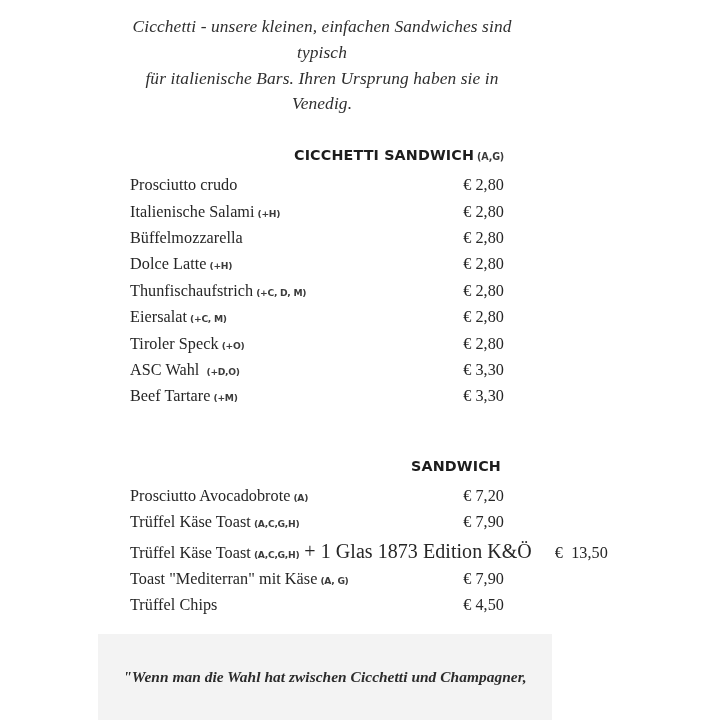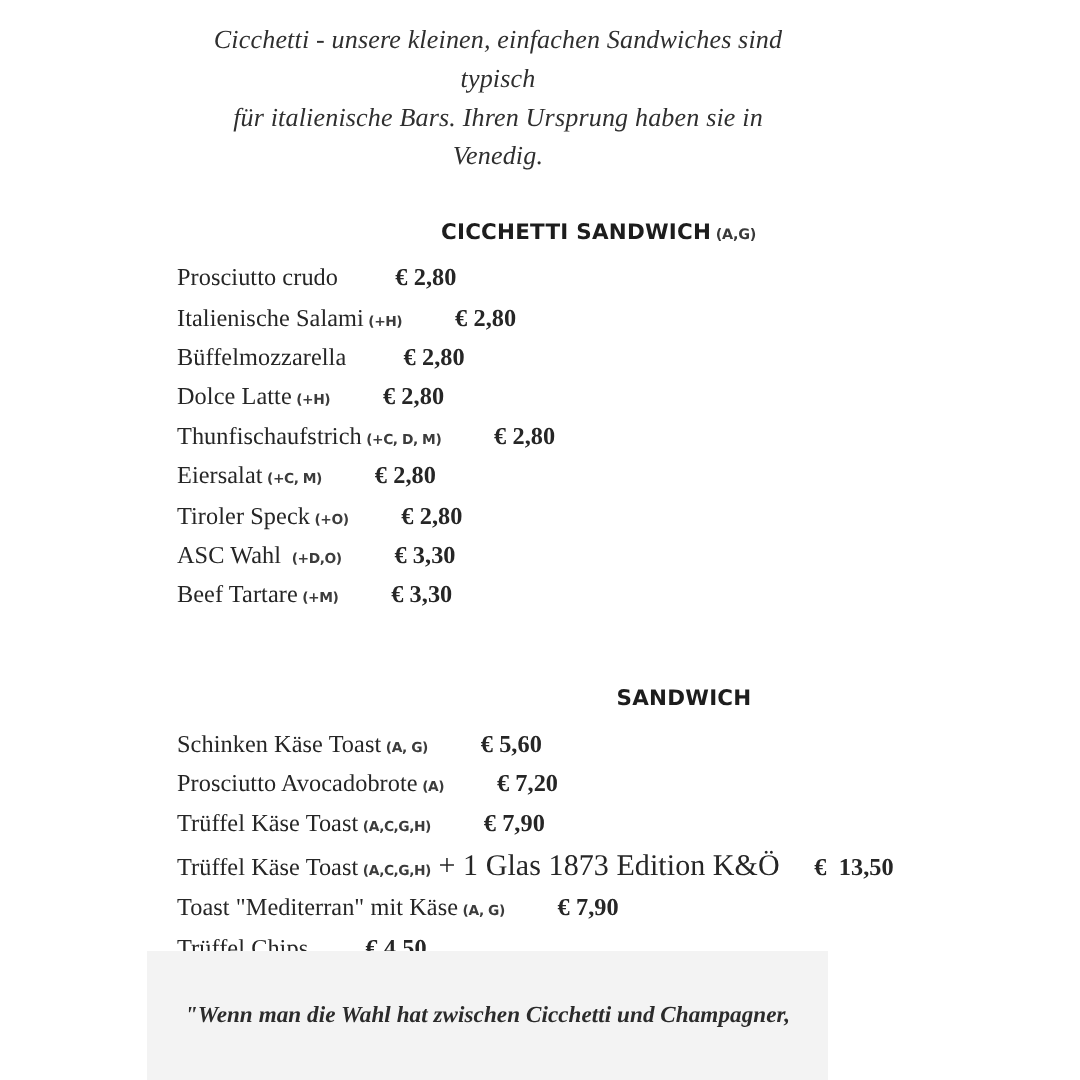--- a/index.html
+++ b/index.html
@@ -14,21 +14,20 @@
     color: #2b2b2b;
     overflow: hidden;
     position: relative;
   }
 
   .page {
     width: 644px;
     height: 720px;
     position: relative;
     box-sizing: border-box;
-    padding-left: 20px;
   }
 
   
   .intro {
     margin: 0;
     padding: 14px 120px 0 120px;
     font-family: "Liberation Serif", serif;
     font-style: italic;
     font-size: 17.4px;
     line-height: 1.48;
@@ -71,22 +70,24 @@
     margin-left: 3px;
   }
 
   .rows {
     display: block;
   }
 
   .row {
     display: flex;
     align-items: baseline;
+    justify-content: space-between;
     line-height: 1;
     padding: 5.1px 0;
+    margin-left: 32px;
   }
 
   .item-name {
     font-family: "Liberation Serif", serif;
     font-size: 16.2px;
     color: #262626;
     white-space: nowrap;
     letter-spacing: 0.05px;
   }
   .item-name .allergens {
@@ -106,21 +107,20 @@
   }
 
   .price {
     font-family: "Liberation Serif", serif;
     font-size: 16.2px;
     color: #262626;
     text-align: right;
     white-space: pre;
     min-width: 76px;
     letter-spacing: 0.05px;
-    font-weight: bold;
   }
 
   
   .footnote {
     padding: 0 98px;
     margin-top: 30px;
     font-family: "Liberation Serif", serif;
     font-size: 12.6px;
     color: #c2410c;
     line-height: 1.2;
@@ -219,24 +219,20 @@
 
       </div>
     </div>
 
     <div class="section second">
       <div class="section-title">
         <span>SANDWICH</span><span class="allergens"></span>
       </div>
       <div class="rows">
 
-        <div class="row">
-          <span class="item-name"><span>Schinken Käse Toast</span><span class="allergens">(A, G)</span></span>
-          <span class="price">€ 5,60</span>
-        </div>
 
         <div class="row">
           <span class="item-name"><span>Prosciutto Avocadobrote</span><span class="allergens">(A)</span></span>
           <span class="price">€ 7,20</span>
         </div>
 
         <div class="row">
           <span class="item-name"><span>Trüffel Käse Toast</span><span class="allergens">(A,C,G,H)</span></span>
           <span class="price">€ 7,90</span>
         </div>

